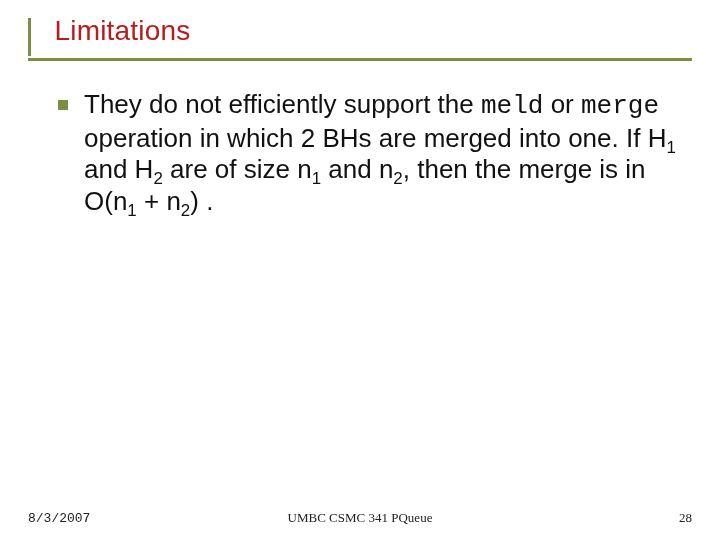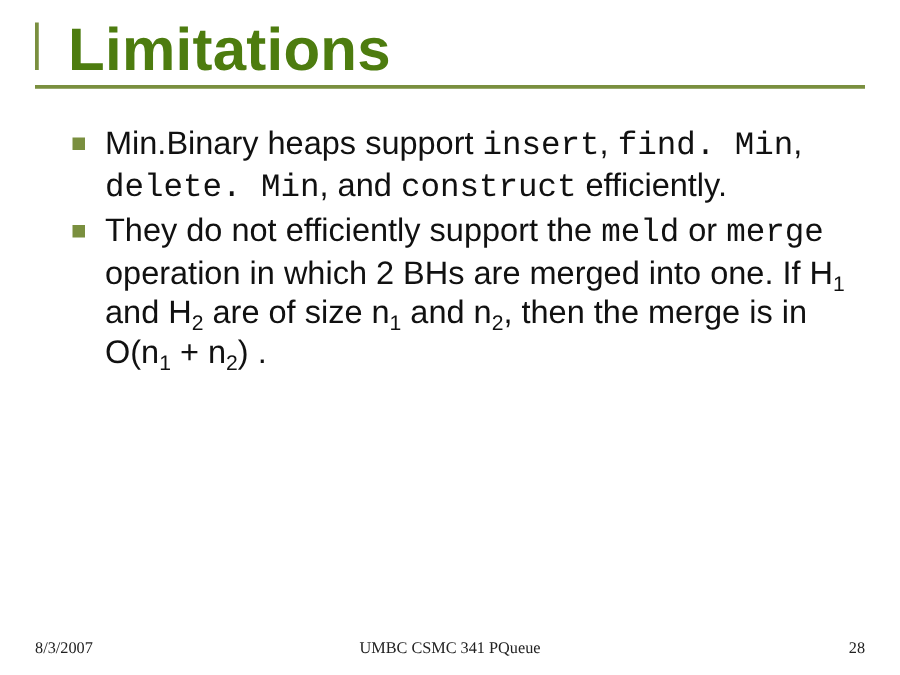--- a/index.html
+++ b/index.html
@@ -23,23 +23,23 @@
   .title-tick {
     display: inline-block;
     width: 18px;
     height: 38px;
     border-left: 3px solid #7a8f3f;
     vertical-align: top;
     margin-right: 4px;
   }
   .title {
     display: inline-block;
-    font-size: 48px;
-    color: #4d7c0f;
-    font-weight: bold;
+    font-size: 28px;
+    color: #b91c1c;
+    font-weight: normal;
     letter-spacing: 0.2px;
     line-height: 1.05;
     vertical-align: top;
     margin-top: -2px;
   }
   .body {
     padding-left: 24px;
     padding-right: 6px;
   }
   .bullet {
@@ -64,39 +64,36 @@
   .footer {
     position: absolute;
     bottom: 14px;
     left: 0;
     width: 100%;
     padding: 0 28px;
     font-size: 13px;
     color: #222;
     font-family: "Times New Roman", serif;
   }
-  .date { position: absolute; left: 28px; bottom: 0; }
+  .date { position: absolute; left: 28px; bottom: 0; font-family: Liberation Mono, monospace; }
   .center { position: absolute; left: 0; width: 100%; text-align: center; bottom: 0; }
   .pagenum { position: absolute; right: 28px; bottom: 0; }
 </style>
 </head>
 <body>
 
 <div class="slide">
 
   <div class="title-row">
     <span class="title-tick"></span>
     <span class="title">Limitations</span>
   </div>
 
   <div class="body">
 
-    <div class="bullet">
-      <span>Min.Binary heaps support </span><span class="code">insert</span><span>, </span><span class="code">find. Min</span><span>, </span><span class="code">delete. Min</span><span>, and </span><span class="code">construct</span><span> efficiently.</span>
-    </div>
 
     <div class="bullet">
       <span>They do not efficiently support the </span><span class="code">meld</span><span> or </span><span class="code">merge</span><span> operation in which 2 BHs are merged into one. If H</span><sub>1</sub><span> and H</span><sub>2</sub><span> are of size n</span><sub>1</sub><span> and n</span><sub>2</sub><span>, then the merge is in O(n</span><sub>1</sub><span> + n</span><sub>2</sub><span>) .</span>
     </div>
 
   </div>
 
   <div class="footer">
     <span class="date">8/3/2007</span>
     <span class="center">UMBC CSMC 341 PQueue</span>

